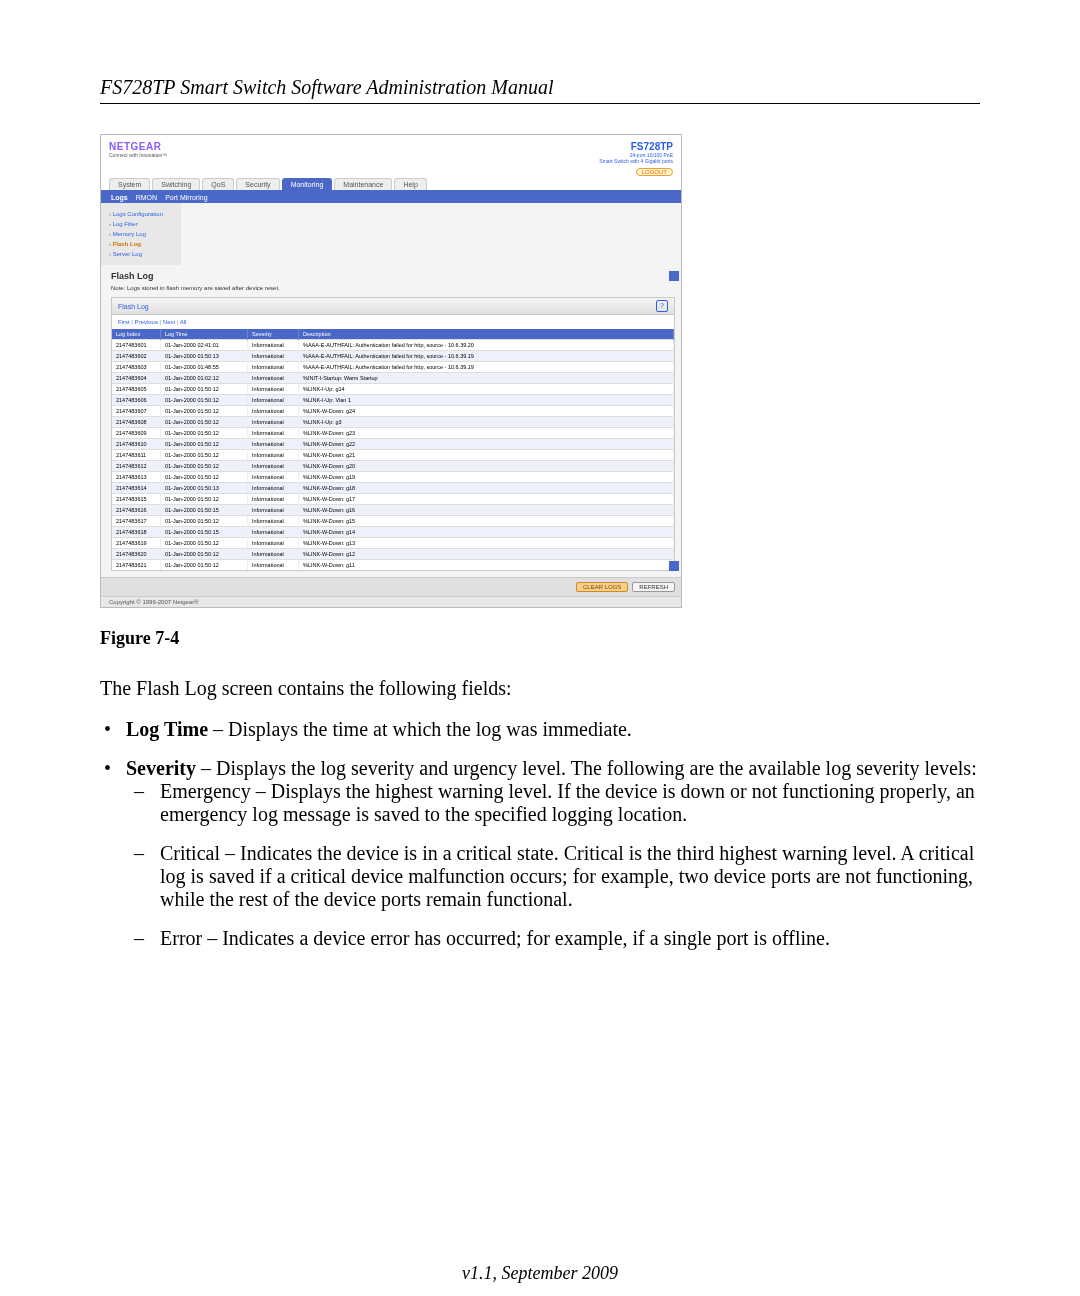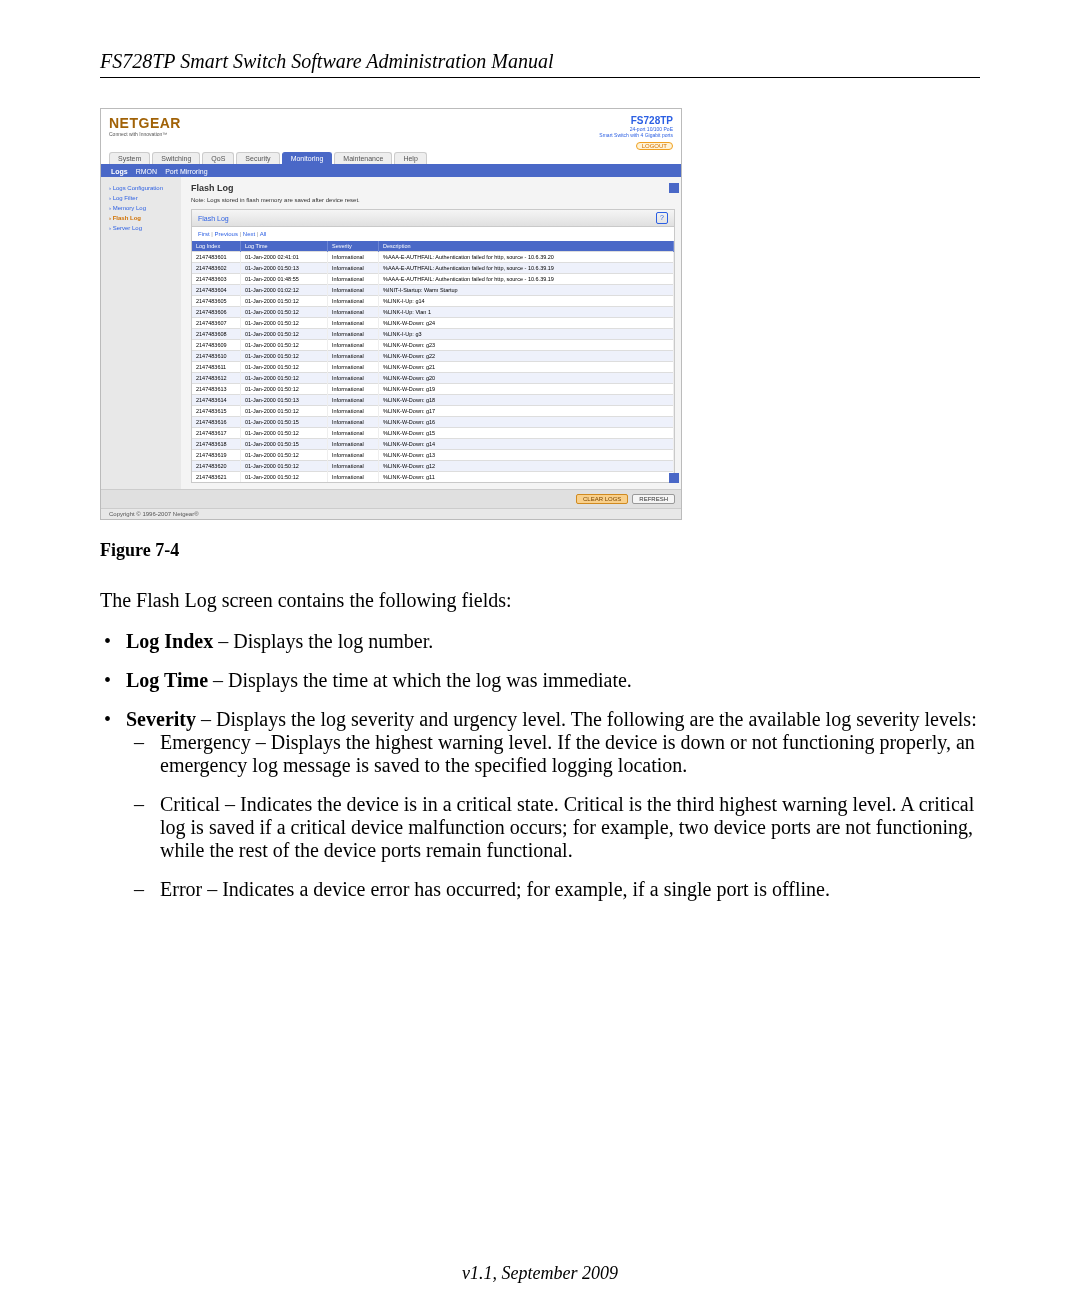--- a/index.html
+++ b/index.html
@@ -1,37 +1,37 @@
 <!DOCTYPE html>
 <html><head>
 <meta charset="utf-8">
 <style>
   body { margin:0; padding:0; font-family:"Times New Roman",serif; background:#fff; color:#000; }
-  .page { width:1080px; min-height:1296px; margin:0 auto; padding:50px 100px 40px 100px; box-sizing:border-box; position:relative; }
+  .page { width:1080px; min-height:1296px; margin:0 auto; padding:76px 100px 40px 100px; box-sizing:border-box; position:relative; }
   .doc-header { font-style:italic; font-size:20px; margin-bottom:4px; }
   .hr { border:0; border-top:1px solid #000; margin:0 0 30px 0; }
 
   
   .shot { width:580px; margin:10px 0 20px 0; border:1px solid #bbb; font-family:Arial,Helvetica,sans-serif; font-size:7px; color:#000; background:#fff; }
   .shot-top { display:flex; align-items:flex-start; justify-content:space-between; padding:6px 8px 2px 8px; }
-  .brand { font-weight:bold; font-size:14px; color:#a16207; letter-spacing:0.5px; }
+  .brand { font-weight:bold; font-size:10px; color:#8b5cf6; letter-spacing:0.5px; }
   .tagline { font-size:5px; color:#555; }
   .model-box { text-align:right; }
   .model { font-weight:bold; color:#2b5fe3; font-size:10px; }
   .model-sub { color:#2b5fe3; font-size:5px; }
   .logout { display:inline-block; border:1px solid #f0a020; background:#fff3d6; color:#d07000; font-size:6px; padding:0 5px; border-radius:6px; margin-top:4px; }
 
   .main-tabs { display:flex; align-items:flex-end; padding:0 8px; border-bottom:2px solid #4a68c7; }
   .mtab { background:#eee; border:1px solid #ccc; border-bottom:none; padding:2px 8px; margin-right:2px; font-size:7px; color:#555; border-radius:3px 3px 0 0; }
   .mtab.active { background:#4a68c7; color:#fff; border-color:#4a68c7; }
 
   .sub-tabs { background:#4a68c7; color:#fff; font-size:7px; padding:2px 10px; display:flex; gap:8px; }
   .sub-tabs span.active { font-weight:bold; }
 
-  .body-area { display:flex; background:#f4f4f4; }
+  .body-area { display:flex; background:#f4f4f4;flex-direction:column; }
   .side { width:80px; background:#e8e8e8; padding:6px 4px; box-sizing:border-box; }
   .side-item { color:#2b5fe3; font-size:6px; padding:2px 0 2px 4px; cursor:pointer; }
   .side-item.active { color:#d07000; font-weight:bold; }
 
   .content { flex:1; padding:6px 6px 6px 10px; position:relative; }
   .content h4 { margin:0 0 4px 0; font-size:9px; color:#333; }
   .note { font-size:6px; color:#333; margin-bottom:6px; }
   .inner-box { border:1px solid #c9c9c9; background:#fff; }
   .inner-head { background:linear-gradient(#f5f5f5,#e0e0e0); border-bottom:1px solid #c9c9c9; padding:2px 6px; font-size:7px; color:#2b5fe3; display:flex; justify-content:space-between; align-items:center; }
   .qmark { display:inline-block; width:10px; height:10px; border:1px solid #2b5fe3; border-radius:2px; text-align:center; line-height:10px; color:#2b5fe3; font-size:7px; }
@@ -272,21 +272,20 @@
       <span class="btn-sm">REFRESH</span>
     </div>
     <div class="copyright-bar">Copyright © 1996-2007 Netgear®</div>
   </div>
 
   <div class="figcap">Figure 7-4</div>
 
   <p class="lead">The Flash Log screen contains the following fields:</p>
 
   <ul class="top">
-    <li><span class="b">Log Index</span><span> – Displays the log number.</span></li>
     <li><span class="b">Log Time</span><span> – Displays the time at which the log was immediate.</span></li>
     <li><span class="b">Severity</span><span> – Displays the log severity and urgency level. The following are the available log severity levels:</span>
       <ul class="sub">
         <li>Emergency – Displays the highest warning level. If the device is down or not functioning properly, an emergency log message is saved to the specified logging location.</li>
         <li>Critical – Indicates the device is in a critical state. Critical is the third highest warning level. A critical log is saved if a critical device malfunction occurs; for example, two device ports are not functioning, while the rest of the device ports remain functional.</li>
         <li>Error – Indicates a device error has occurred; for example, if a single port is offline.</li>
       </ul>
     </li>
   </ul>
 

